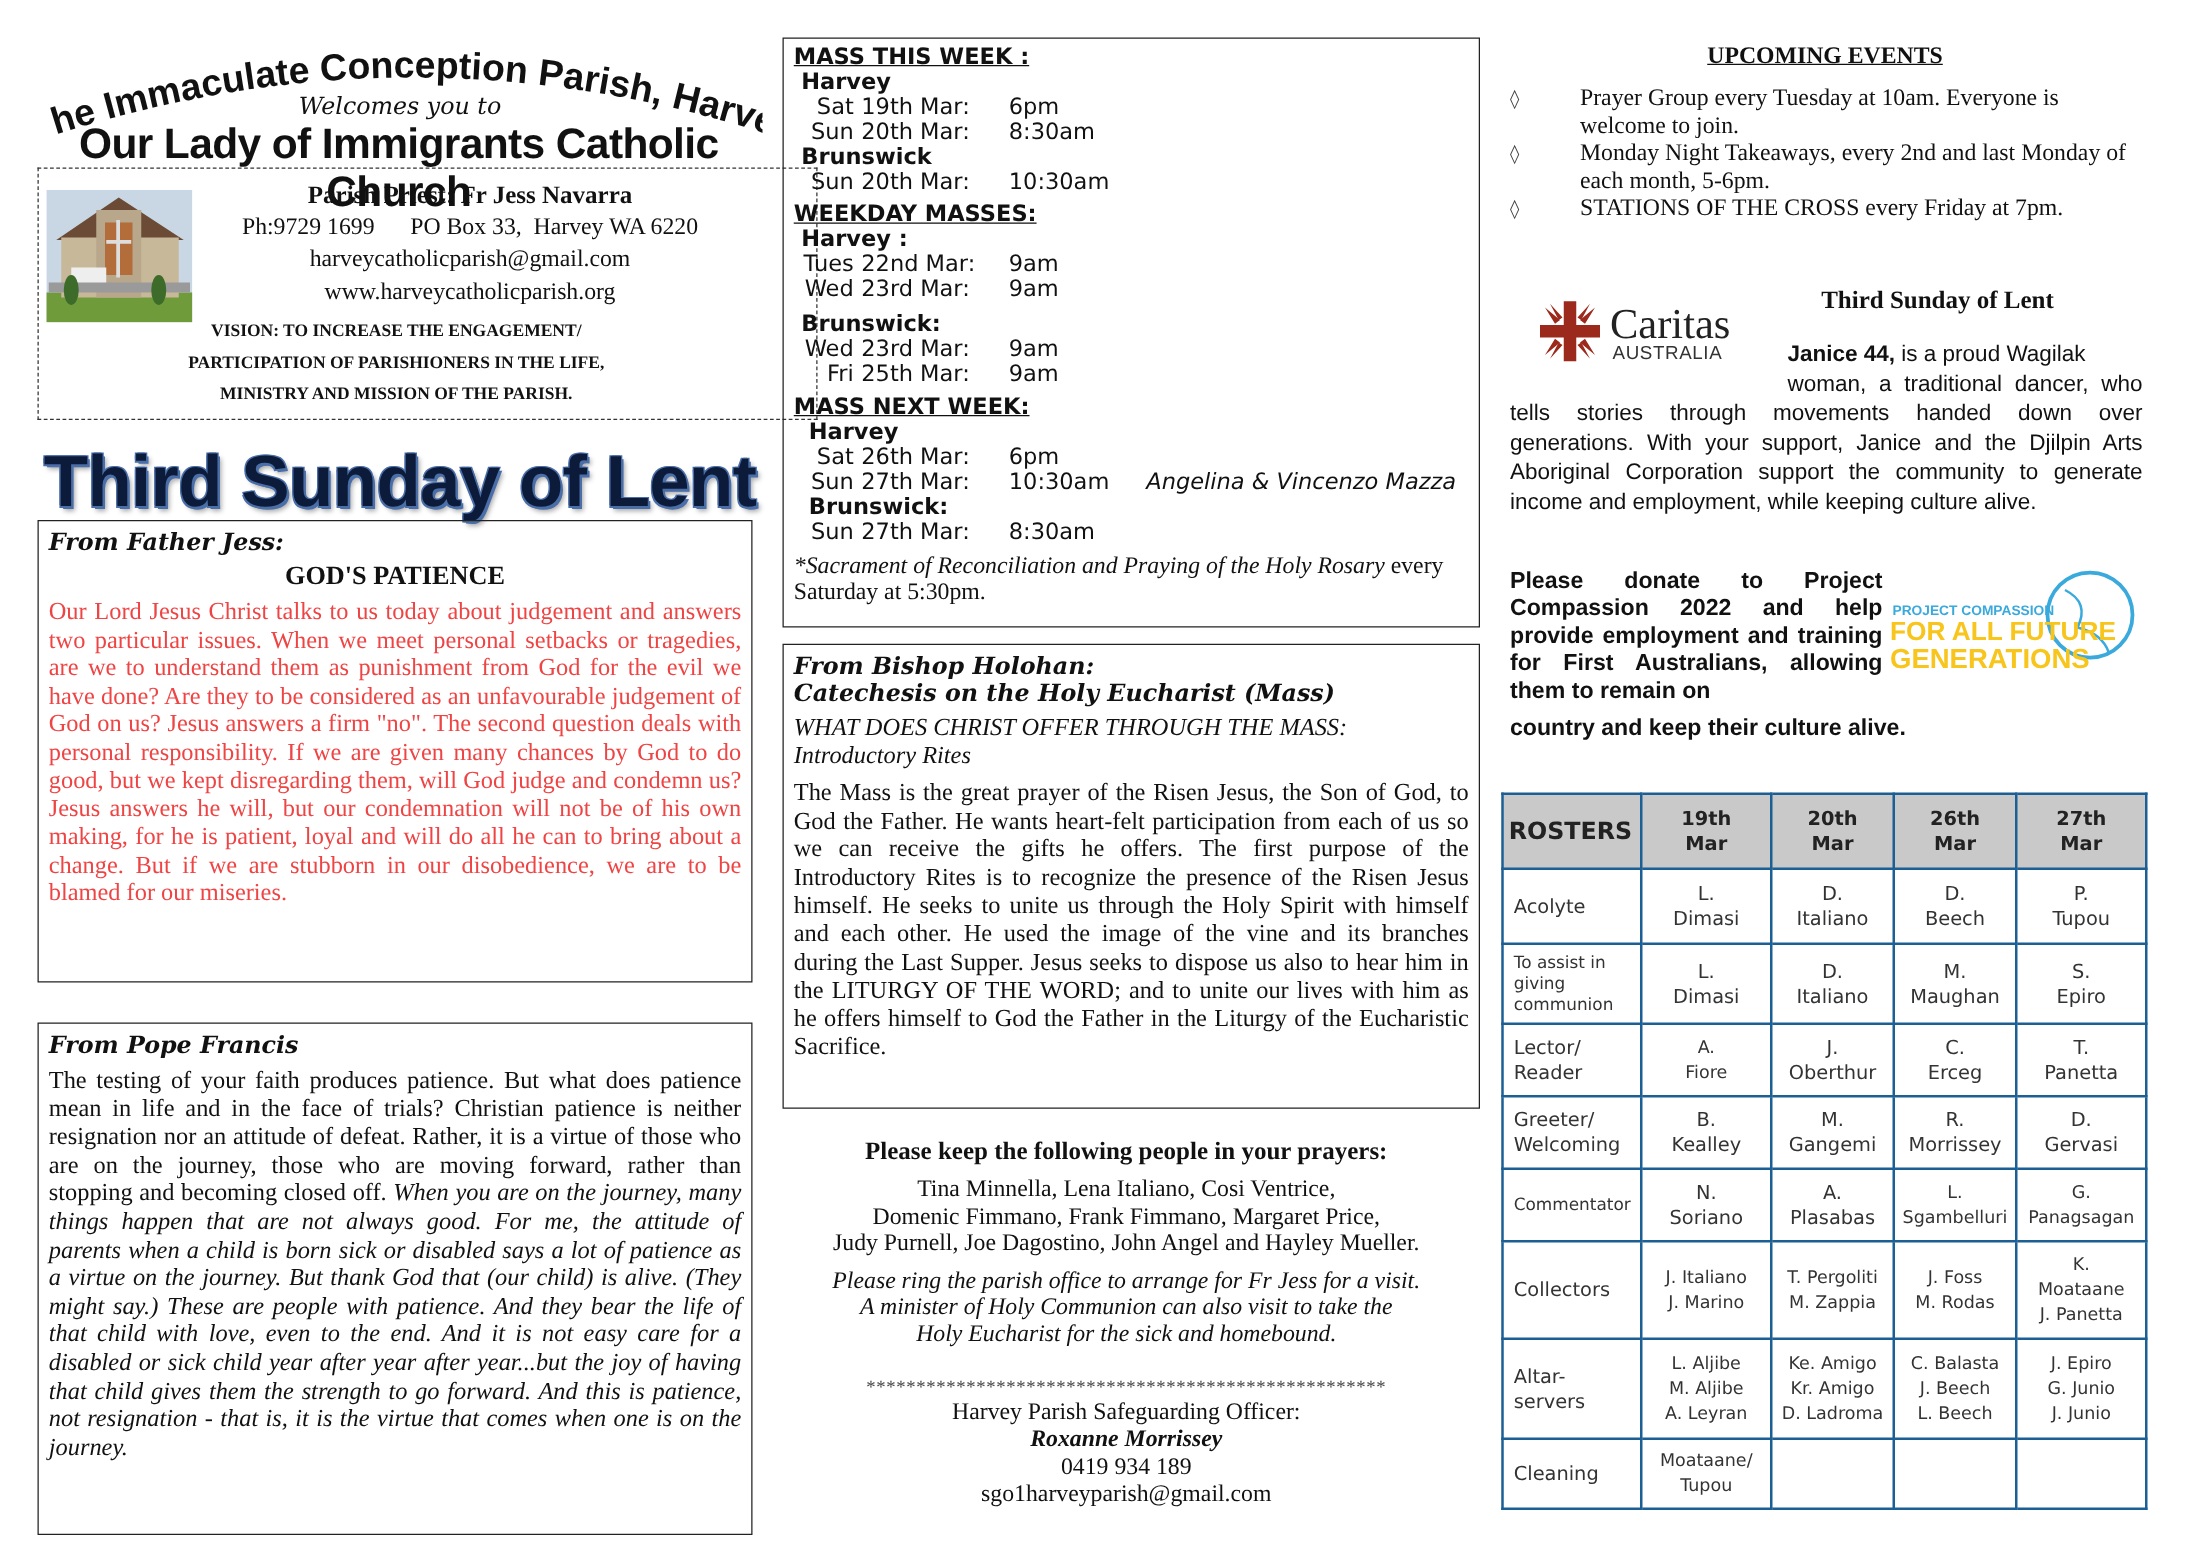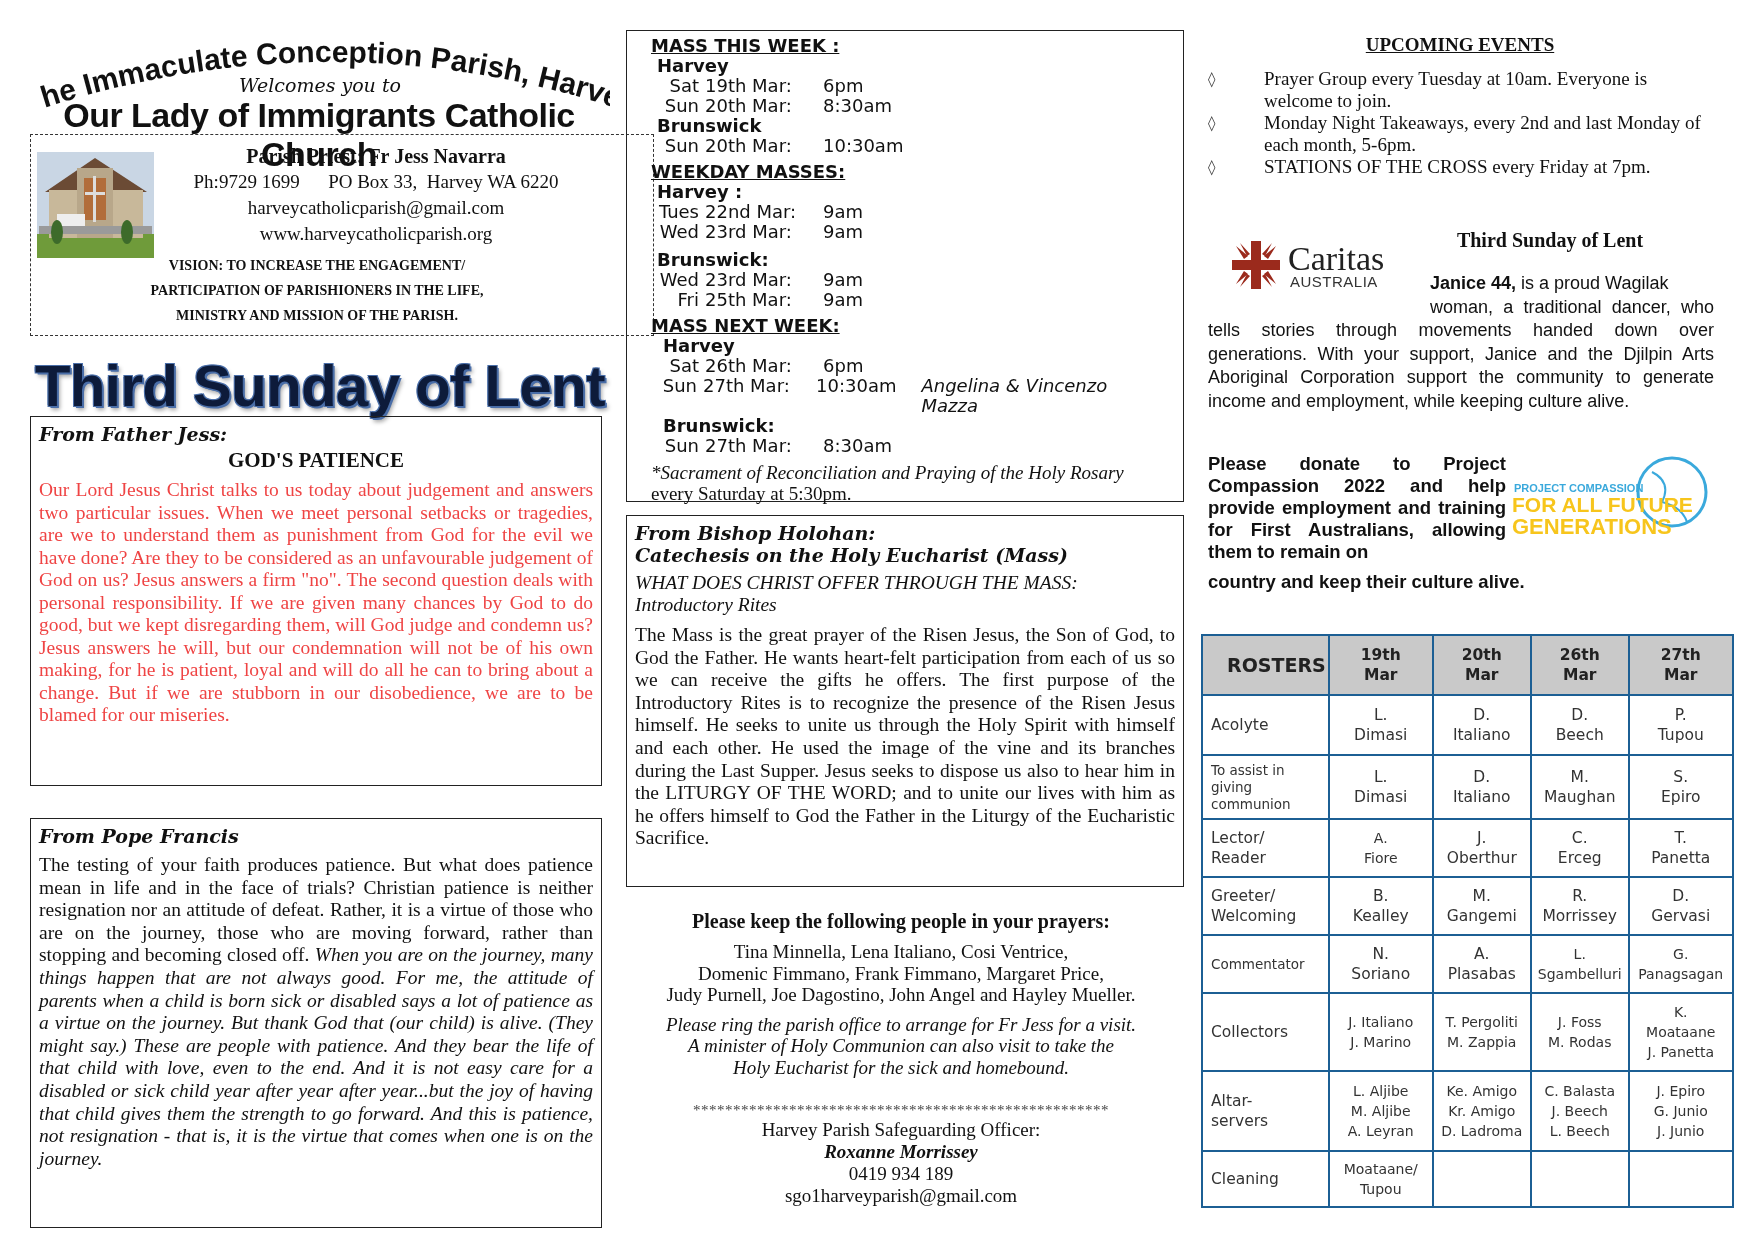--- a/index.html
+++ b/index.html
@@ -21,21 +21,21 @@
   .panel { border:1.5px solid #222; box-sizing:border-box; }
   .fj-panel { left:30px; top:416px; width:572px; height:370px; padding:6px 8px; }
   .panel-head { font-family:"DejaVu Serif",serif; font-weight:bold; font-style:italic; font-size:19px; }
   .fj-title { text-align:center; font-family:"Liberation Serif",serif; font-weight:bold; font-size:21px; margin-top:3px; margin-bottom:6px; }
   .fj-body { font-family:"Liberation Serif",serif; font-size:19.5px; line-height:22.5px; color:#ef4444; text-align:justify; }
   .pf-panel { left:30px; top:818px; width:572px; height:410px; padding:6px 8px; }
   .pf-body { font-family:"Liberation Serif",serif; font-size:19.5px; line-height:22.6px; color:#111; text-align:justify; margin-top:7px; }
   .pf-body i { font-style:italic; }
 
   
-  .mass-box { left:626px; top:30px; width:558px; height:472px; padding:5px 24px; font-family:"DejaVu Sans",sans-serif; }
+  .mass-box { left:626px; top:30px; width:558px; height:472px; padding:5px 8px; font-family:"DejaVu Sans",sans-serif; }
   .mass-sec { font-weight:bold; text-decoration:underline; font-size:18px; line-height:20px; }
   .mass-loc { font-weight:bold; font-size:18px; line-height:20px; margin-left:6px; }
   .mass-row { font-size:18px; line-height:20px; display:flex; }
   .mass-row .d { display:inline-block; width:54px; text-align:right; padding-right:6px; box-sizing:border-box; }
   .mass-row .dt { display:inline-block; width:118px; }
   .mass-row .t { display:inline-block; width:110px; }
   .mass-row .n { font-style:italic; }
   .mass-note { font-family:"Liberation Serif",serif; font-size:19px; line-height:21px; margin-top:6px; }
   .bh-panel { left:626px; top:515px; width:558px; height:372px; padding:6px 8px; }
   .bh-sub { font-family:"Liberation Serif",serif; font-style:italic; font-size:19.5px; line-height:22px; margin-top:6px; }
@@ -57,21 +57,21 @@
   .caritas-logo { left:1230px; top:240px; width:175px; height:50px; }
   .caritas-head { left:1400px; top:229px; width:300px; text-align:center; font-family:"Liberation Serif",serif; font-weight:bold; font-size:20px; }
   .caritas-body { left:1208px; top:272px; width:506px; font-family:"Liberation Sans",sans-serif; font-size:18px; line-height:23.5px; text-align:justify; }
   .caritas-body .indent { padding-left:222px; }
   .donate { left:1208px; top:453px; width:298px; font-family:"Liberation Sans",sans-serif; font-weight:bold; font-size:18.5px; line-height:22px; text-align:justify; }
   .donate-last { left:1208px; top:571px; width:500px; font-family:"Liberation Sans",sans-serif; font-weight:bold; font-size:18.5px; }
   .pc-logo { left:1512px; top:452px; width:200px; height:92px; }
   .roster { left:1201px; top:634px; border-collapse:collapse; font-family:"DejaVu Sans",sans-serif; }
   .roster td, .roster th { border:2.5px solid #1c5f94; text-align:center; vertical-align:middle; font-size:15.5px; line-height:20px; padding:0 2px; color:#333; }
   .roster th { background:#c9c9c9; font-weight:bold; color:#222; }
-  .roster th.rh { text-align:left; padding-left:24px; font-size:19px; }
+  .roster th.rh { text-align:left; padding-left:4px; font-size:19px; }
   .roster td.role { text-align:left; padding-left:8px; }
   .roster td.small { font-size:13.5px; line-height:17px; }
   .roster td.tiny { font-size:14px; }
 </style>
 </head>
 <body>
 
 <div class="abs" id="arc-title">
   <svg viewBox="0 0 580 80">
     <defs>

